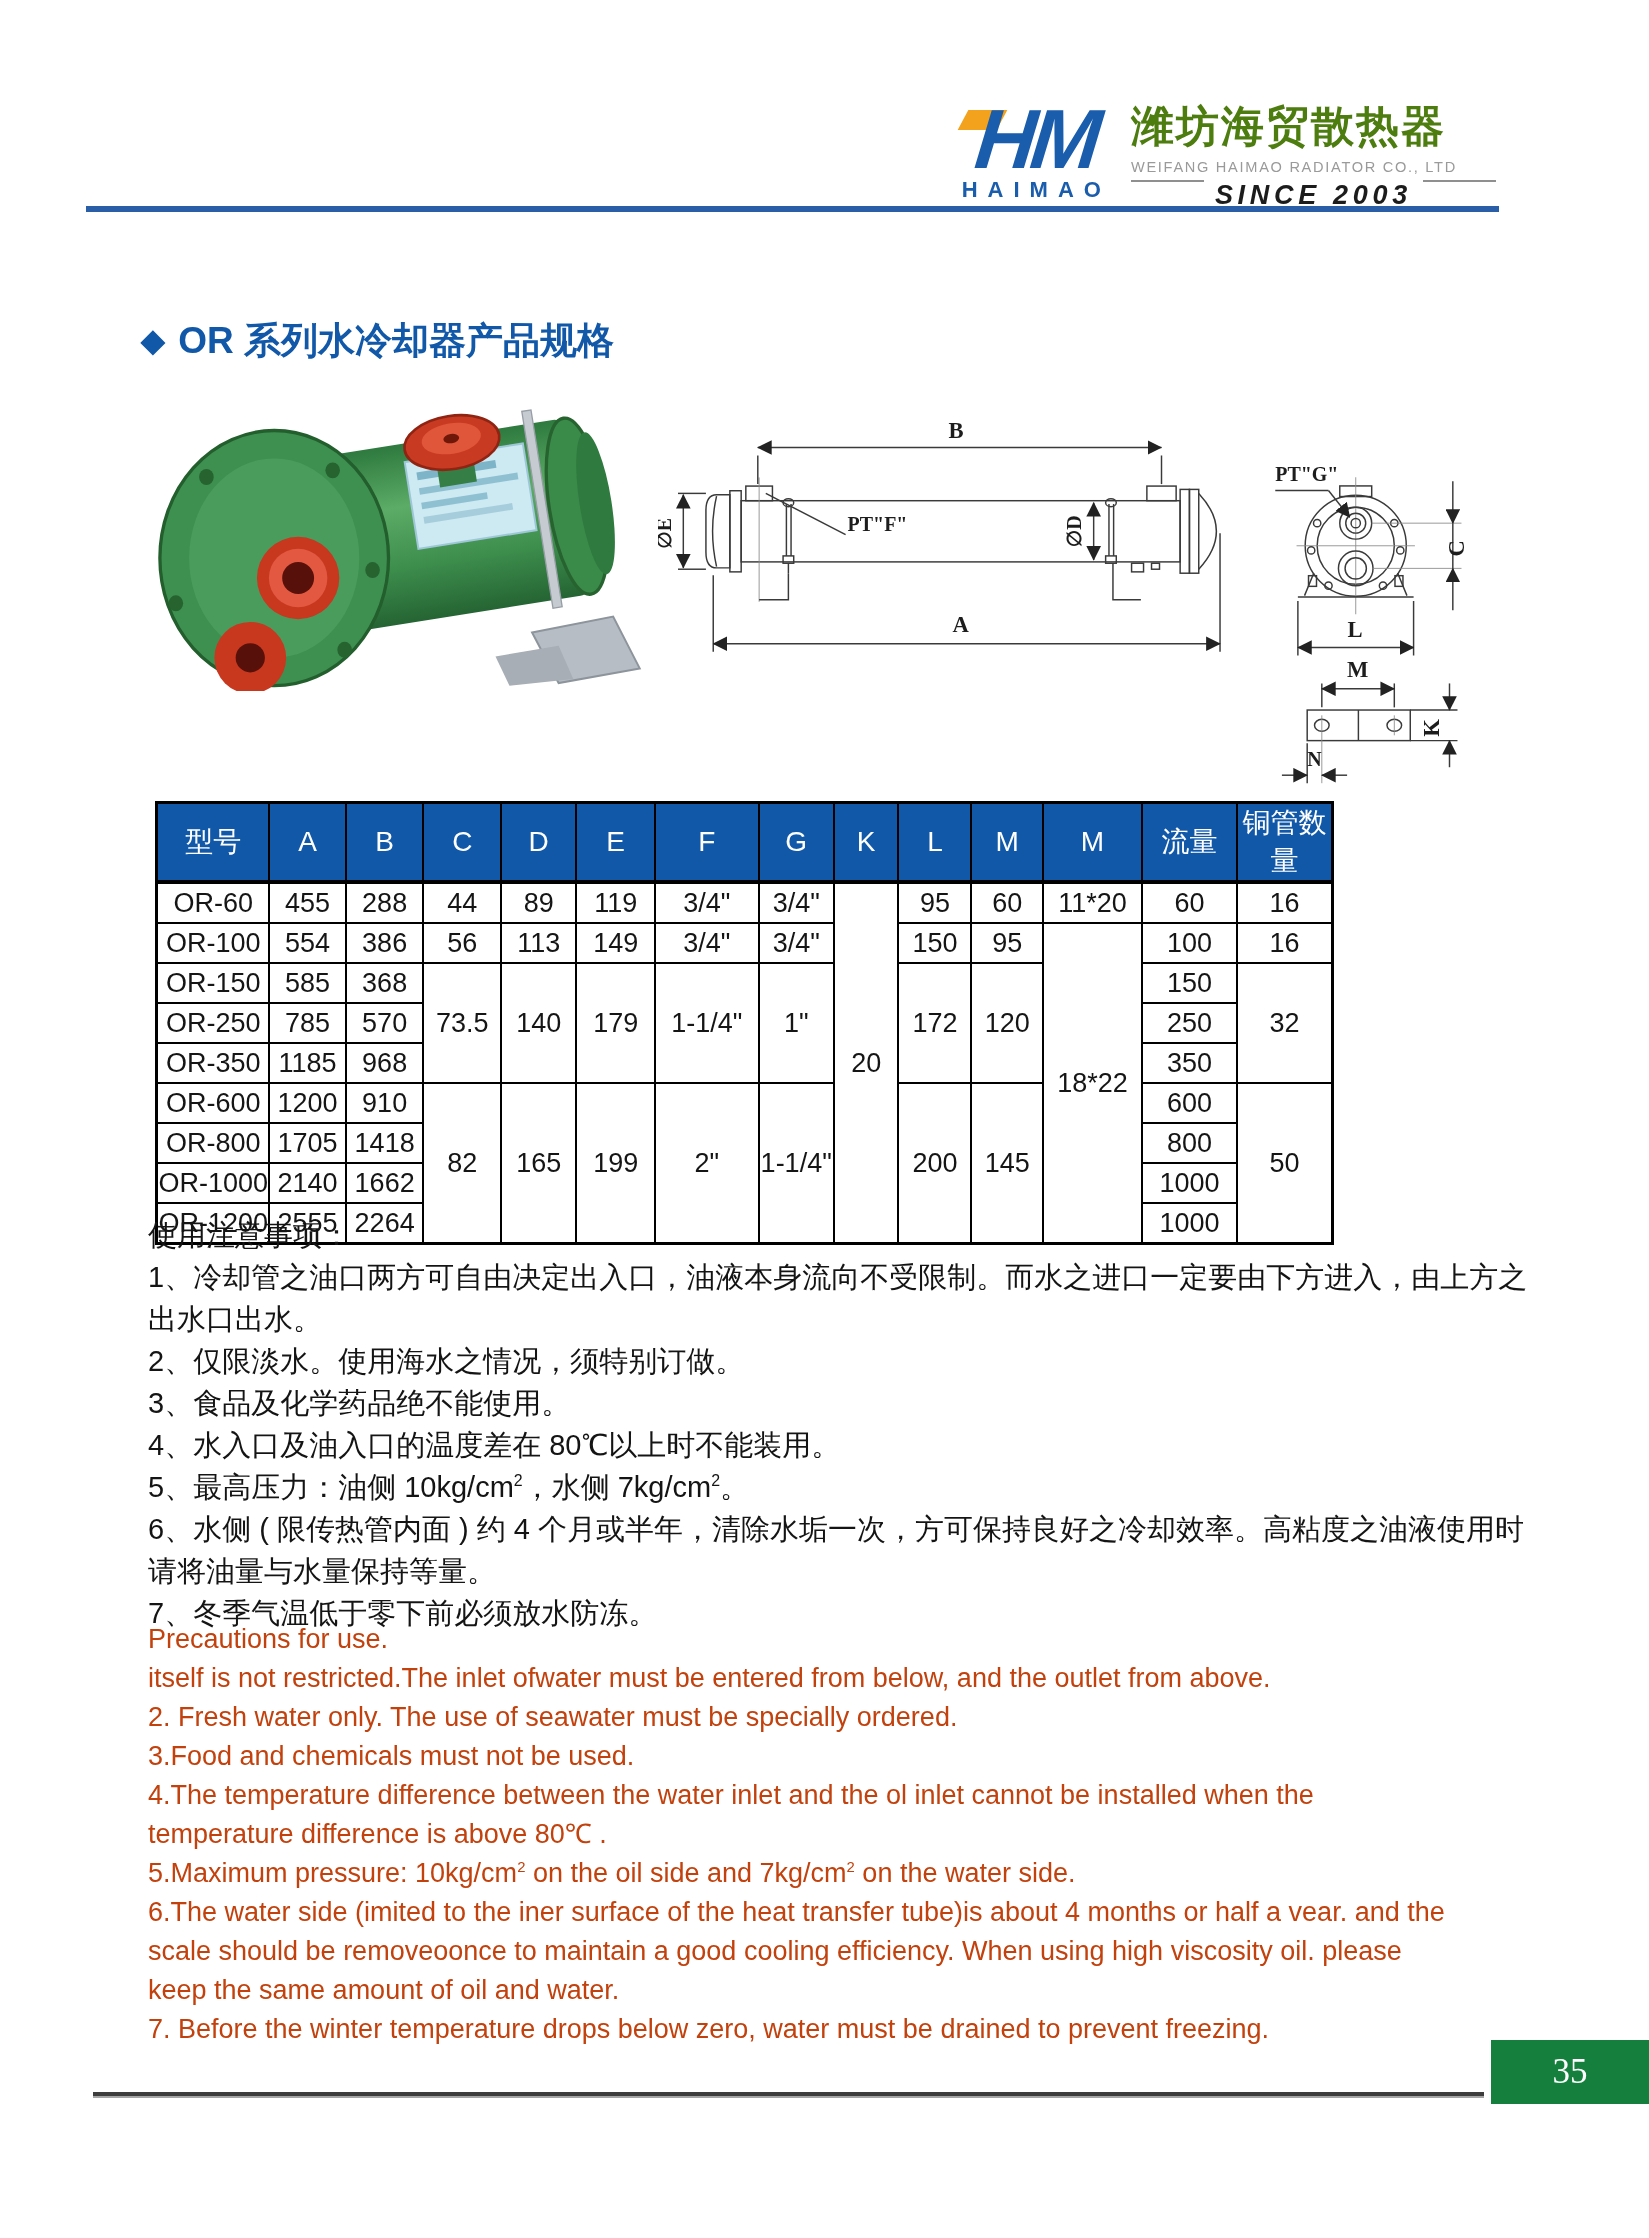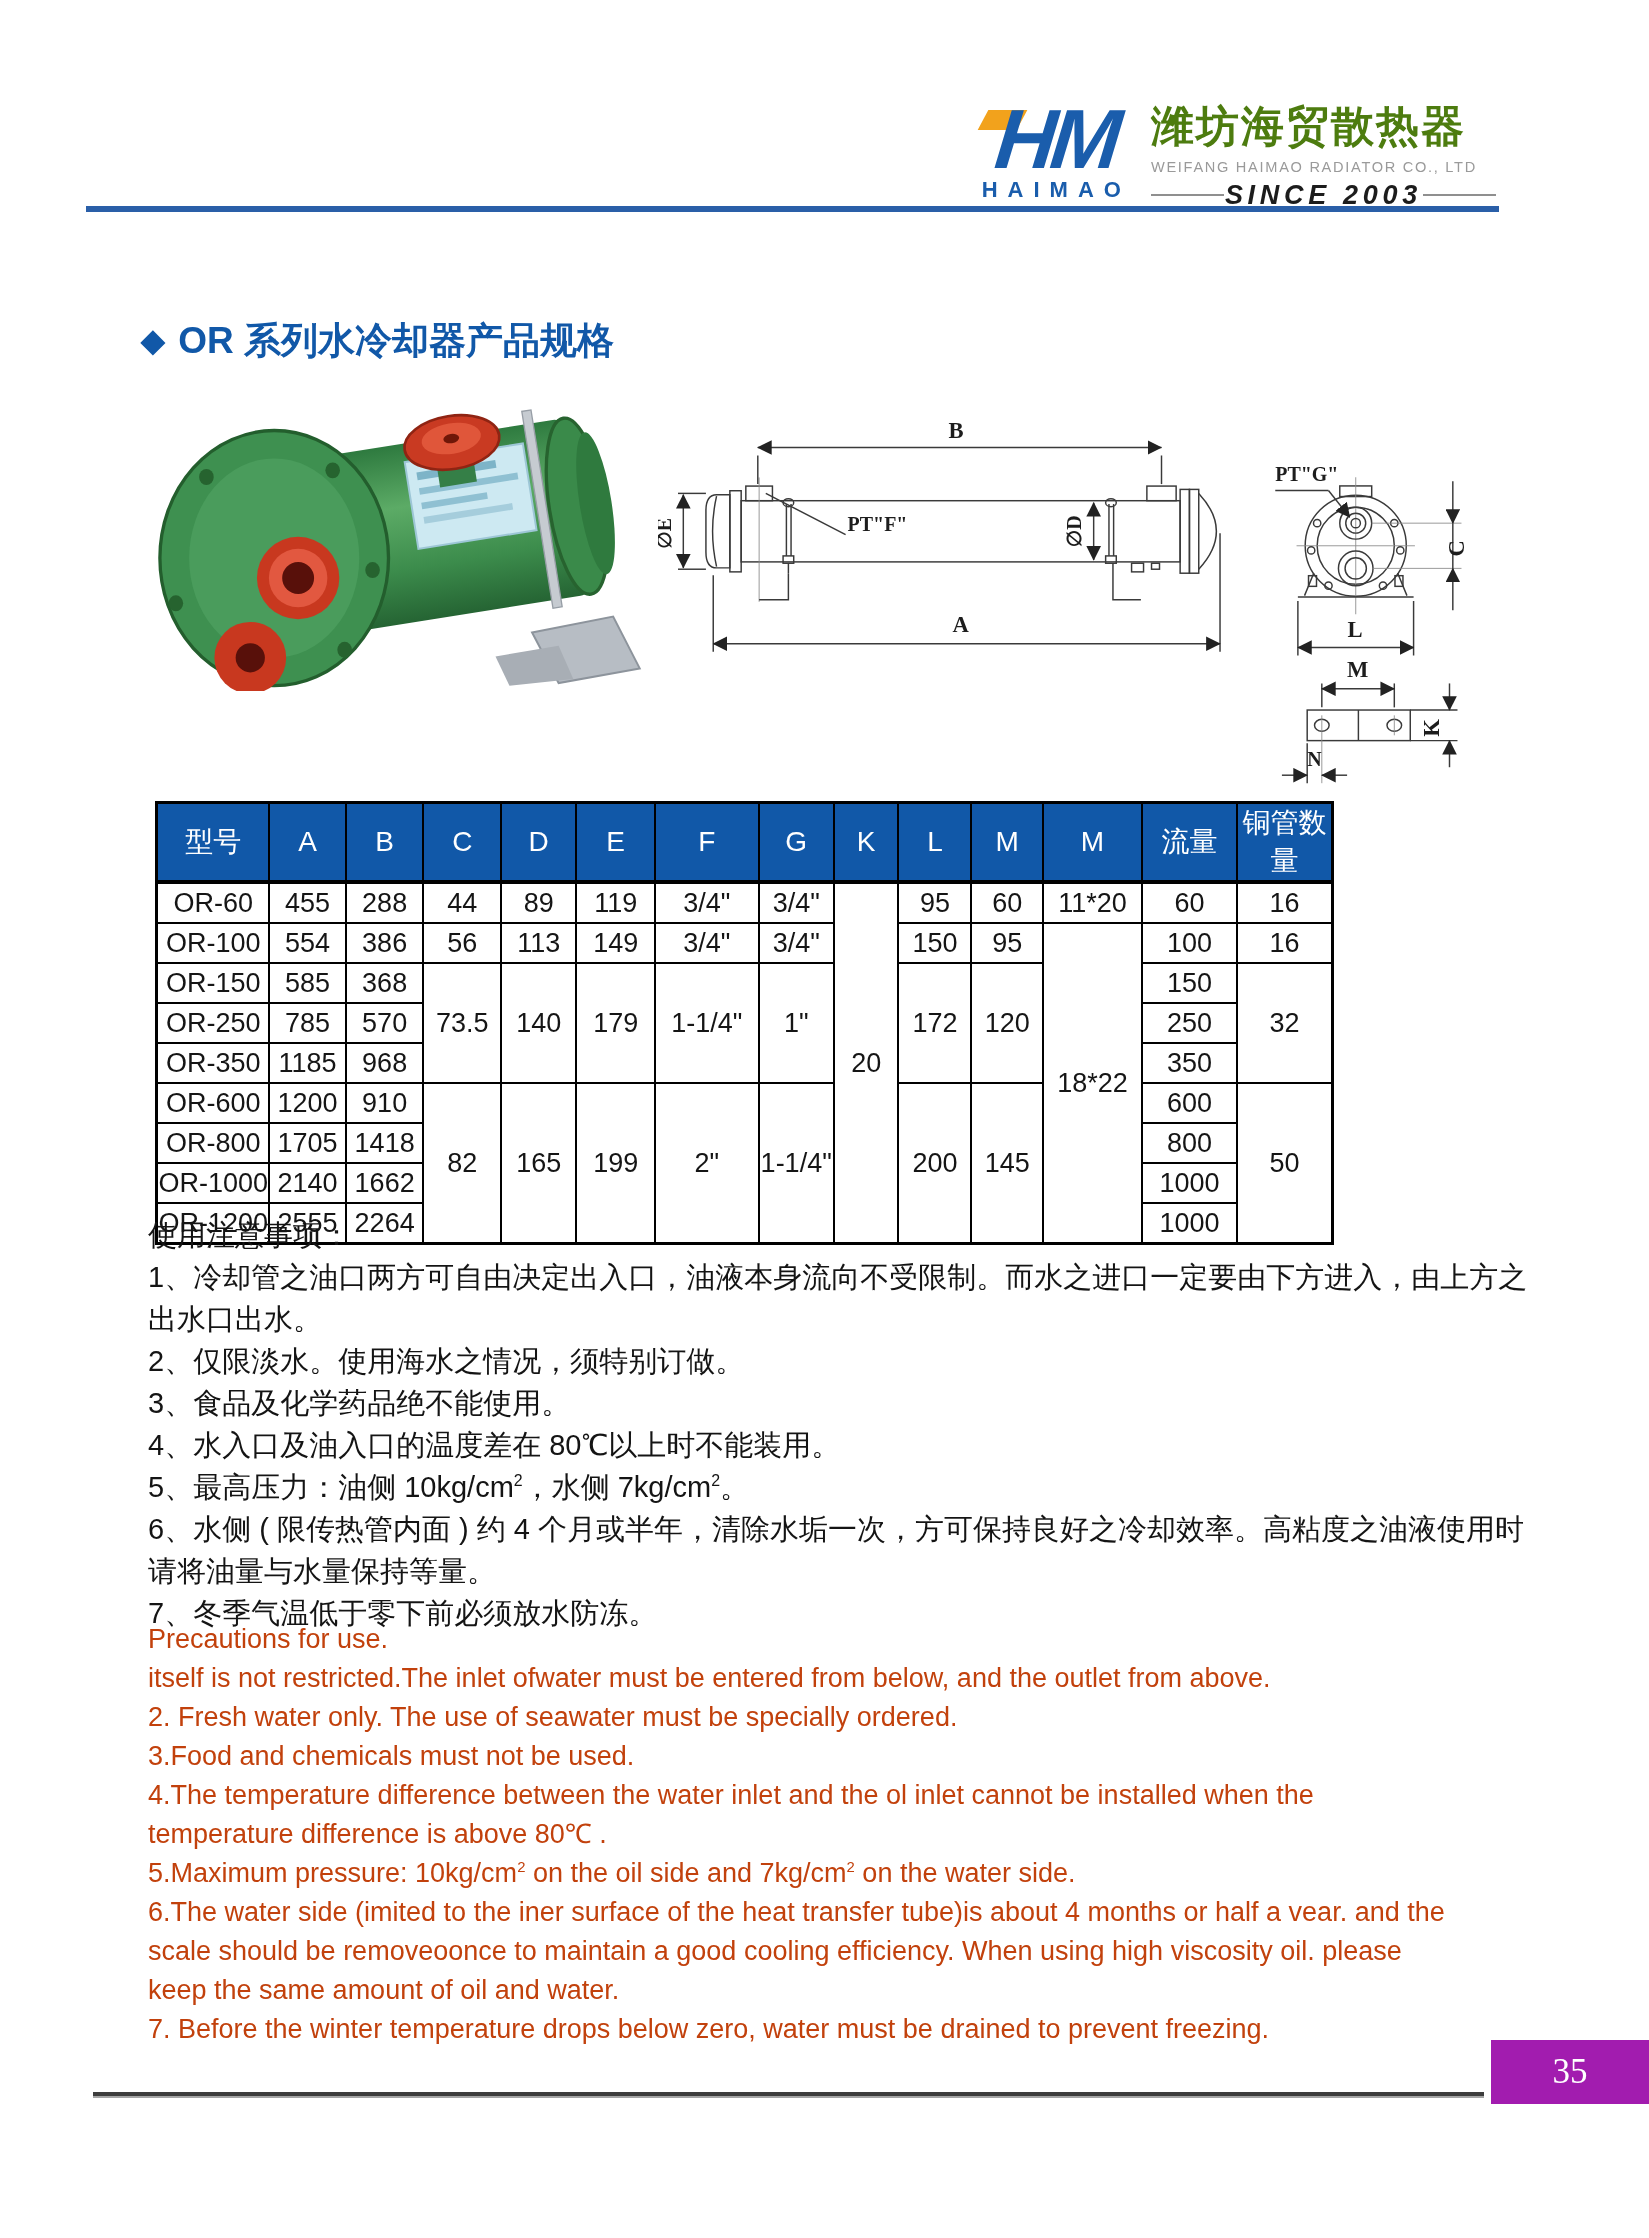--- a/index.html
+++ b/index.html
@@ -10,21 +10,21 @@
   .brand{position:absolute;top:98px;right:153px;display:flex;align-items:center;gap:20px;}
   .hm-wrap{position:relative;text-align:center;}
   .hm-text{display:inline-block;font-style:italic;font-weight:900;font-size:84px;line-height:67px;
            letter-spacing:-5.3px;color:#1a5dac;transform:skewX(-6deg);}
   .hm-orange{position:absolute;left:1.3px;top:4px;width:39px;height:20px;background:#f2a21c;
              transform:skewX(-28deg);}
   .hm-sub{margin-top:4px;font-weight:700;font-size:22px;letter-spacing:10px;color:#1a5dac;}
   .company{display:flex;flex-direction:column;}
   .company-cn{font-size:43px;font-weight:700;letter-spacing:2px;color:#4d7c0f;}
   .company-en{margin-top:2.7px;font-size:14.6px;letter-spacing:1.7px;color:#9a9a9a;}
-  .since-row{margin-top:5.3px;display:flex;align-items:center;gap:1px;}
+  .since-row{margin-top:5.3px;display:flex;gap:11px;}
   .since-rule{height:2px;width:73px;background:#8f8f8f;}
   .since-text{font-style:italic;font-weight:800;font-size:27px;letter-spacing:4.7px;color:#1c1c1c;}
   .top-rule{position:absolute;left:86px;top:206px;width:1413px;height:6px;background:#2a5fa8;}
 
   
   .sec-title{position:absolute;left:141px;top:291px;font-size:37px;font-weight:700;color:#1158a8;
              display:flex;align-items:center;gap:13.3px;}
   .sec-title .diamond{font-size:31px;line-height:31px;}
 
   
@@ -48,21 +48,21 @@
   
   .notes-cn{position:absolute;left:148px;top:1214px;width:1423px;font-size:29px;line-height:42px;
             color:#141414;white-space:nowrap;}
   .notes-en{position:absolute;left:148px;top:1620px;width:1423px;font-size:27px;line-height:39px;
             color:#c2410c;white-space:nowrap;}
   .notes-cn sup,.notes-en sup{font-size:0.55em;vertical-align:super;line-height:0;}
 
   
   .bottom-rule{position:absolute;left:93px;top:2092px;width:1391px;height:4px;background:#3d3d3d;
                border-bottom:2px solid #a5a5a5;}
-  .page-box{position:absolute;right:0;top:2040px;width:158px;height:64px;background:#a21caf;
+  .page-box{position:absolute;right:0;top:2040px;width:158px;height:64px;background:#15803d;
             color:#fff;display:flex;align-items:center;justify-content:center;
             font-family:"Liberation Serif",serif;font-size:35px;}
 </style>
 </head>
 <body>
 
 <div class="page">
 
   <header class="brand">
     <div class="hm-wrap">

